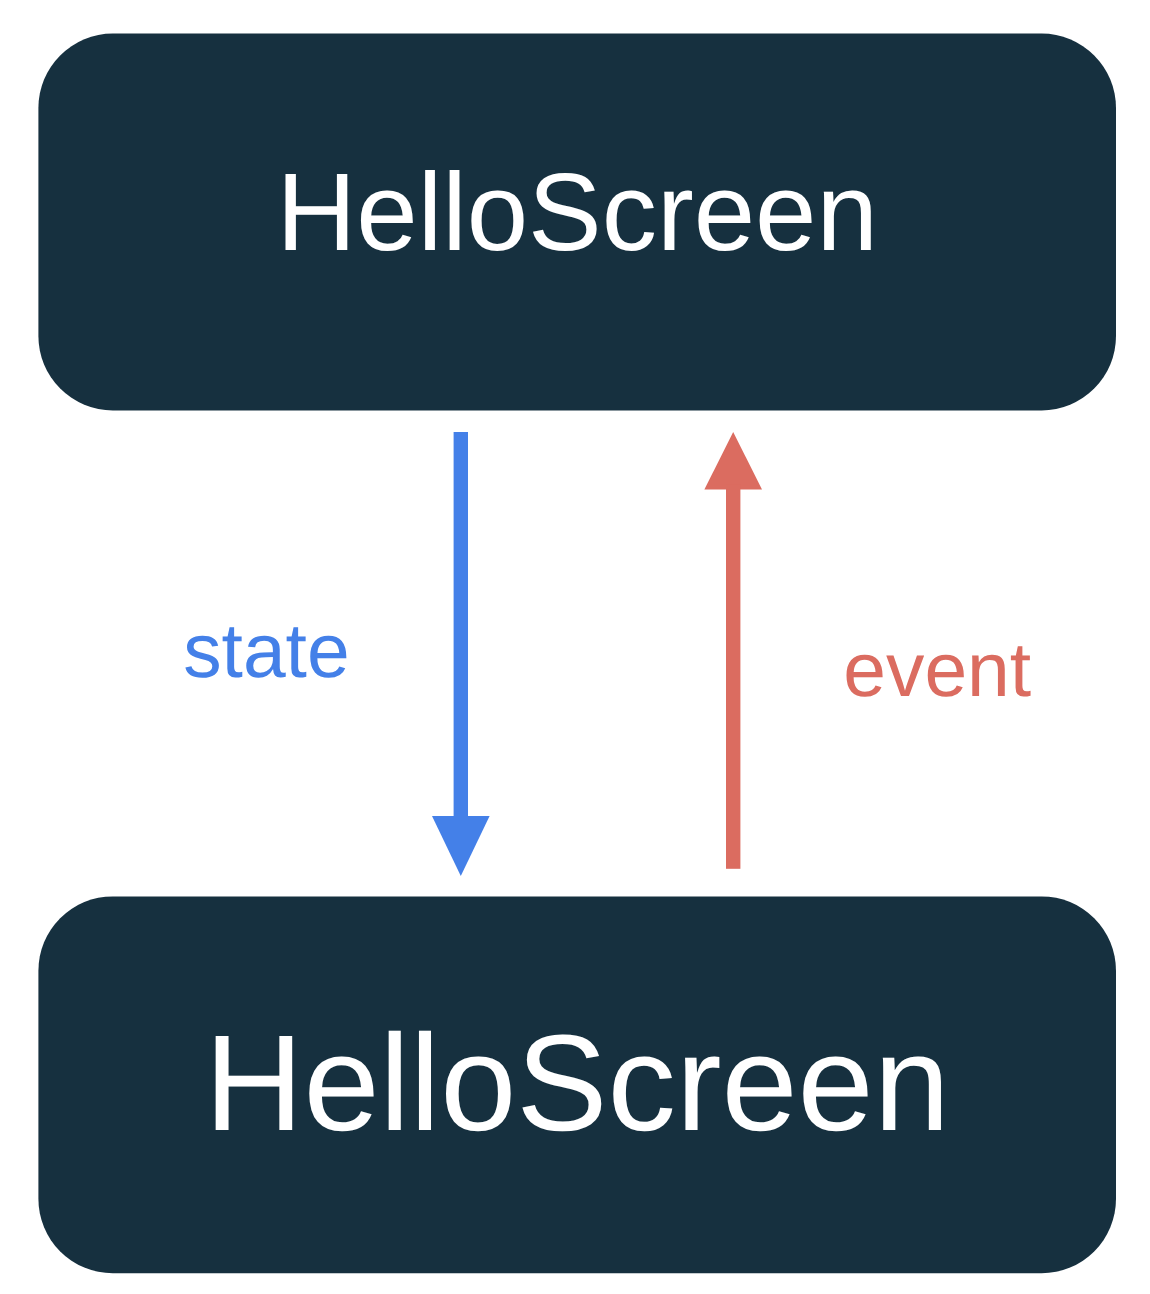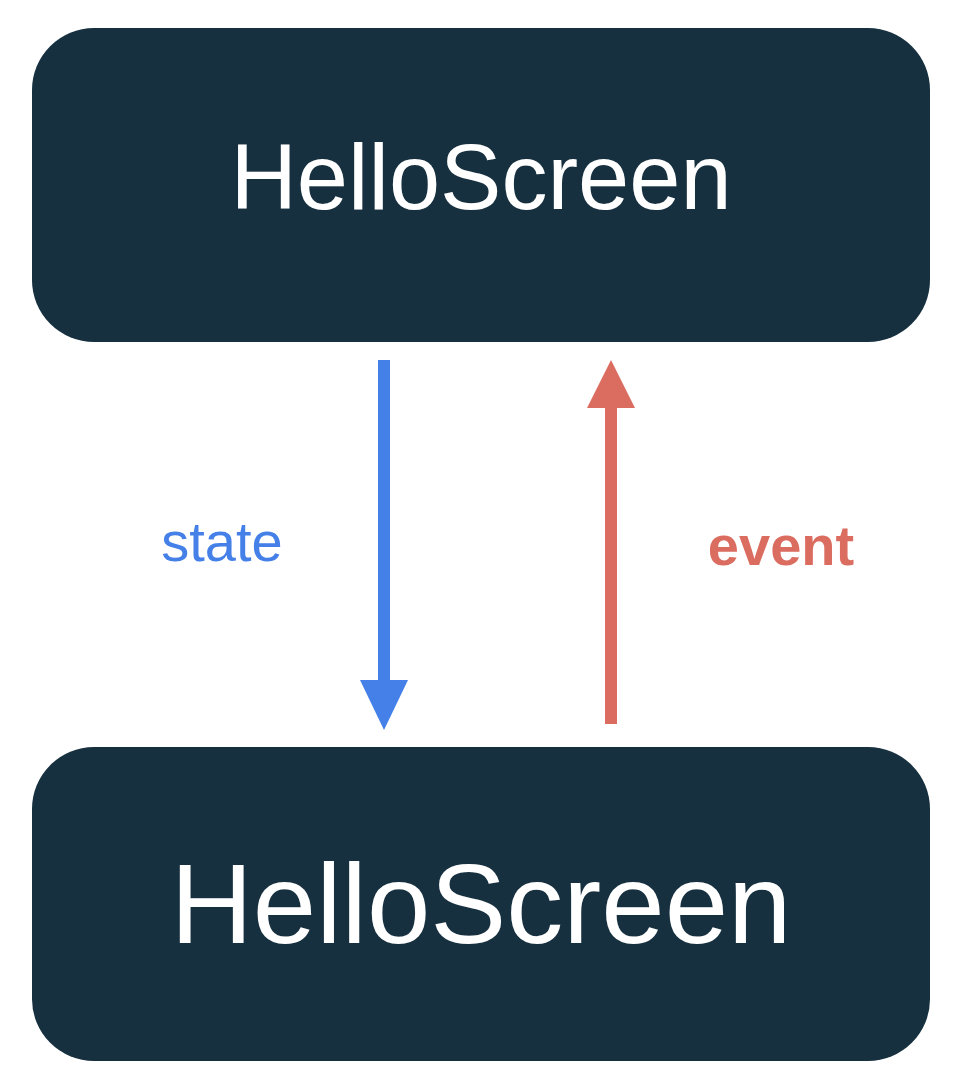--- a/index.html
+++ b/index.html
@@ -74,35 +74,34 @@
   .head-event {
     left: 587px;
     top: 360px;
     border-left: 24px solid transparent;
     border-right: 24px solid transparent;
     border-bottom: 48px solid var(--event-color, #DB6C60);
   }
   
   .edge-label {
     position: absolute;
-    font-size: 56px;
+    font-size: 64px;
     line-height: 1;
     white-space: nowrap;
     transform: translate(-50%, -50%);
   }
   .edge-label.state {
     left: 222px;
     top: 542px;
     color: var(--state-color, #4480E8);
   }
   .edge-label.event {
     left: 781px;
-    top: 546px;
+    top: 558px;
     color: var(--event-color, #DB6C60);
-    font-weight: bold;
   }
 </style>
 </head>
 <body>
 
 <div class="diagram">
 
   <div class="node-box top">
     <div class="node-label">HelloScreen</div>
   </div>

